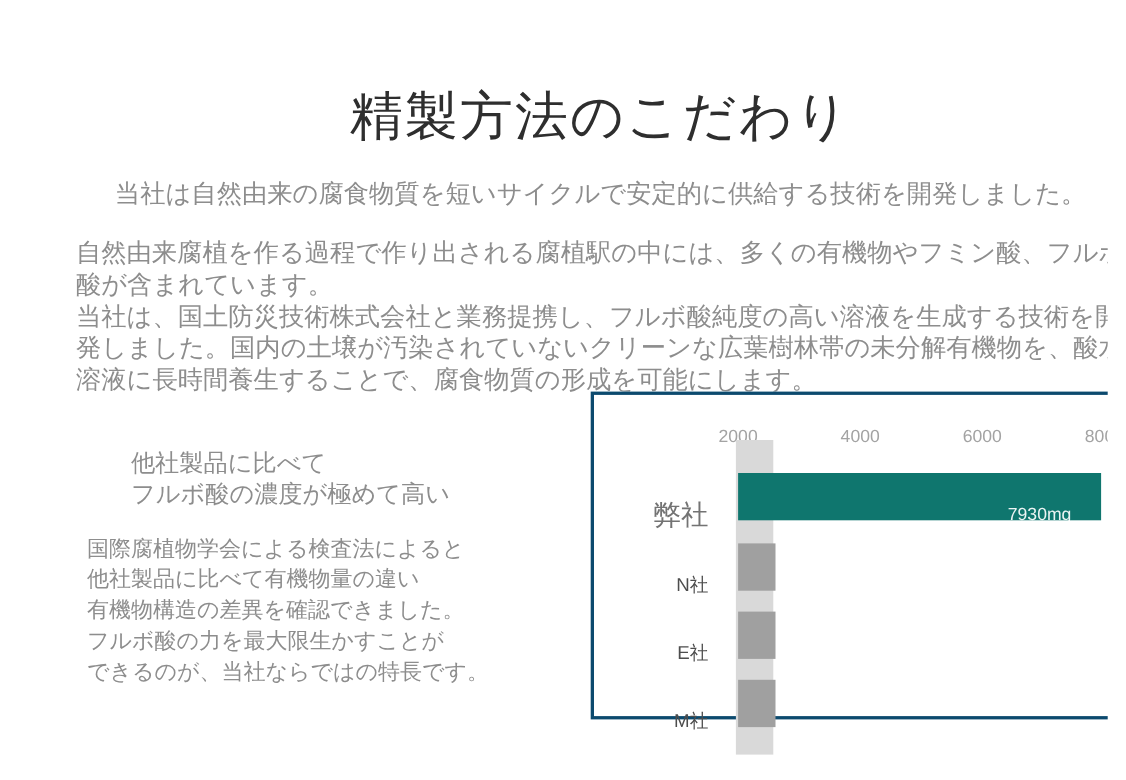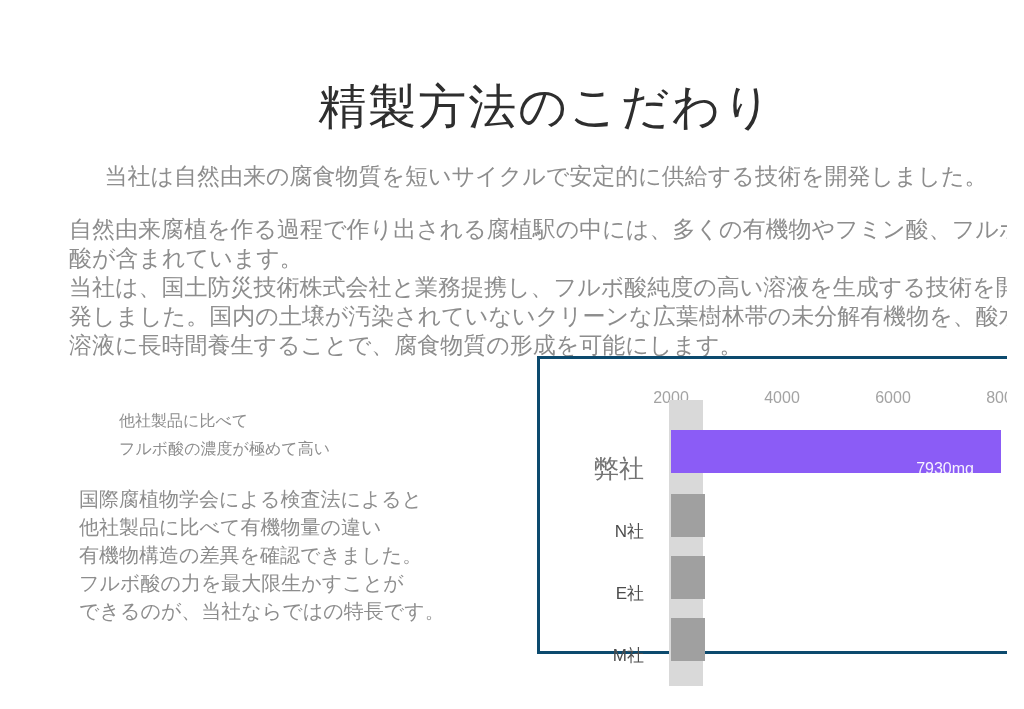--- a/index.html
+++ b/index.html
@@ -19,21 +19,21 @@
     text-align:center; font-size:23px; font-weight:300;
     color:#8d8d8d; line-height:29px;
   }
   .body-par {
     position:absolute; top:164px; left:18px; width:995px;
     font-size:23px; font-weight:300; color:#8d8d8d;
     line-height:29px; white-space:pre-line;
   }
   .highlight {
     position:absolute; top:356px; left:68px; width:420px;
-    font-size:16px; font-weight:300; color:#8d8d8d;
+    font-size:22px; font-weight:300; color:#8d8d8d;
     line-height:28px; white-space:pre-line;
   }
   .detail {
     position:absolute; top:434px; left:28px; width:440px;
     font-size:20px; font-weight:300; color:#8d8d8d;
     line-height:28px; white-space:pre-line;
   }
   .chart-panel {
     position:absolute; left:503px; top:322px; width:503px; height:298px;
     background:#ffffff; border:3px solid #0c4a6e;
@@ -95,21 +95,21 @@
 
     <div class="tick t0">2000</div>
     <div class="tick t1">4000</div>
     <div class="tick t2">6000</div>
     <div class="tick t3">8000</div>
 
     <div class="axis-line"></div>
 
     <div class="chart-row row-0">
       <div class="cat-label">弊社</div>
-      <div class="bar" style="width: 330px; background: #8b5cf6;">
+      <div class="bar" style="width: 330px; background: #0f766e;">
         <span class="bar-value">7930mg</span>
       </div>
     </div>
 
     <div class="chart-row row-1">
       <div class="cat-label">N社</div>
       <div class="bar" style="width: 10px; background: rgb(160, 160, 160);"></div>
     </div>
 
     <div class="chart-row row-2">

